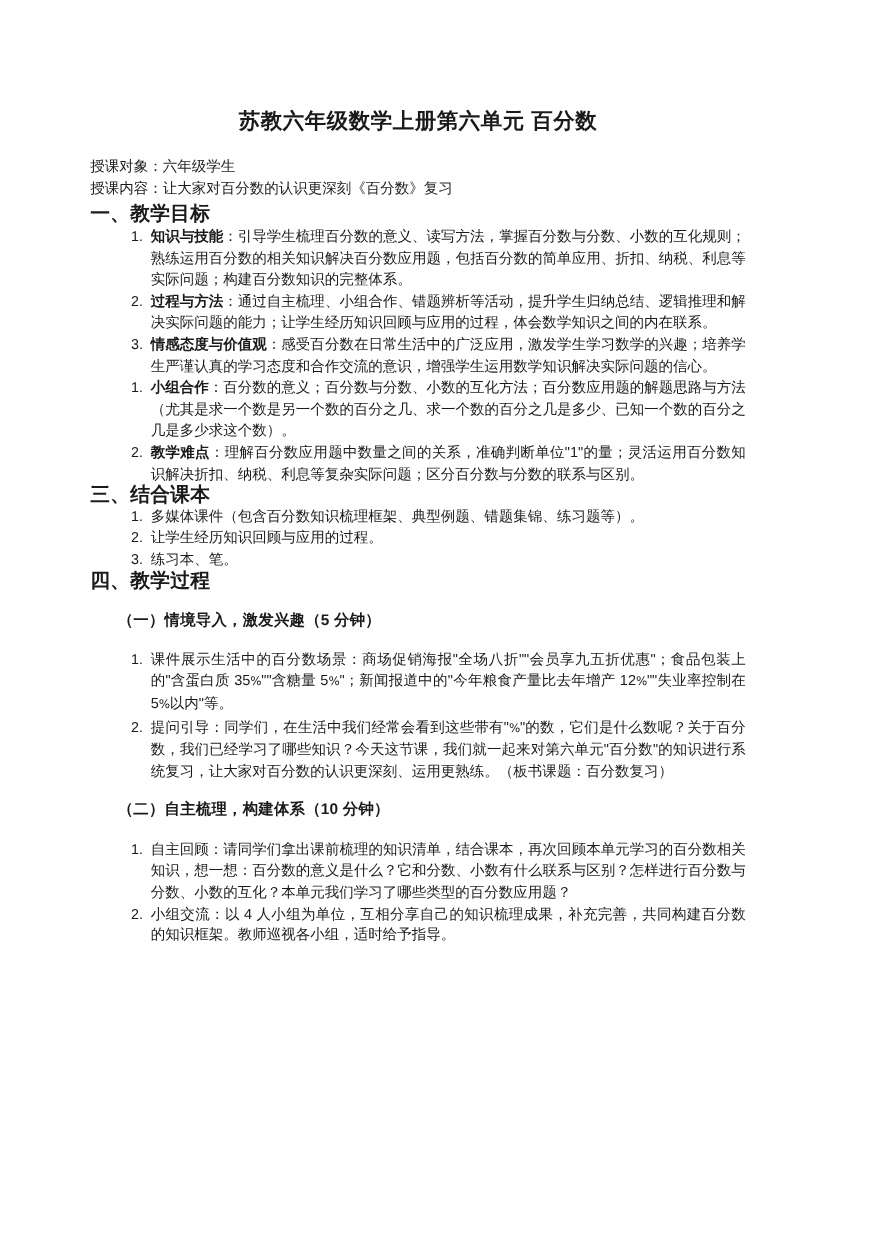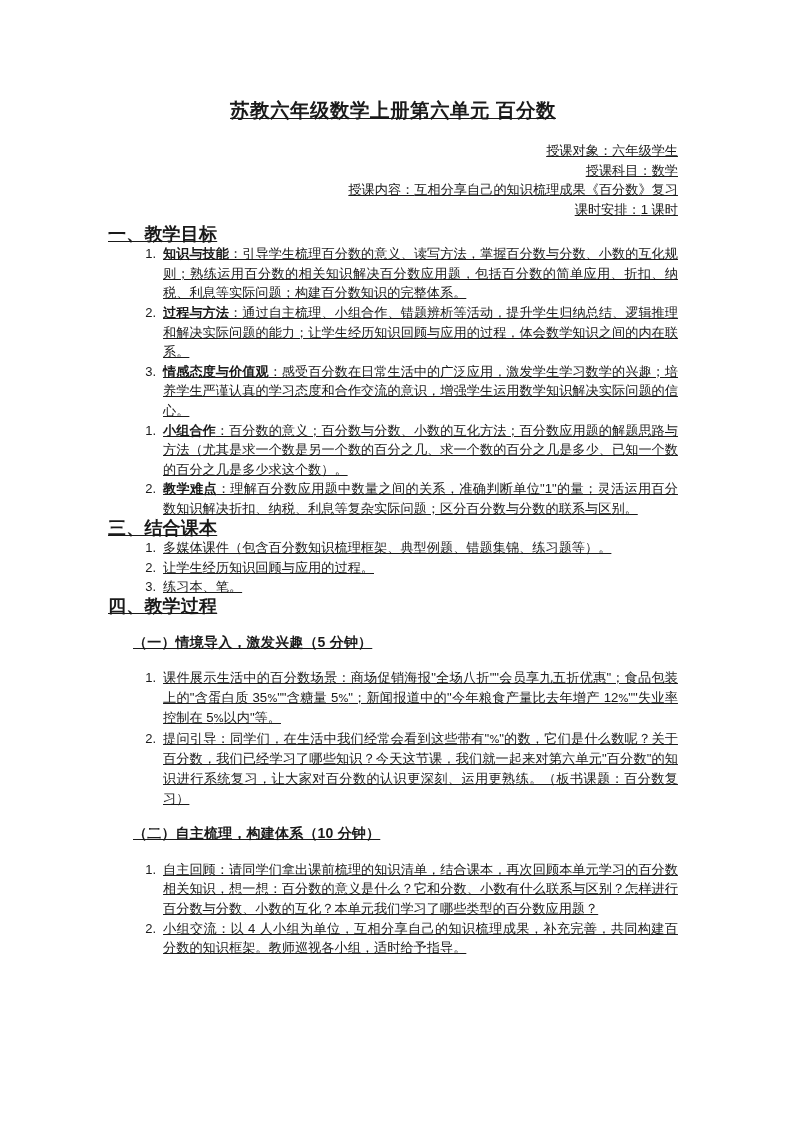--- a/index.html
+++ b/index.html
@@ -12,37 +12,35 @@
     height: 1123px;
     font-family: "Liberation Sans", "DejaVu Sans", sans-serif;
     color: #1a1a1a;
     -webkit-font-smoothing: antialiased;
   }
   .page {
     position: relative;
     width: 794px;
     height: 1123px;
     box-sizing: border-box;
-    padding: 96px 116px 0 108px;
+    padding: 96px 116px 0 82px;
     overflow: hidden;
-    text-decoration: underline;
   }
   .doc-title {
     font-size: 19.5px;
     font-weight: bold;
     text-align: center;
     letter-spacing: 0.5px;
     margin: 0 0 16px 0;
     line-height: 1.5;
   }
   .meta-list {
     margin: 0 0 5px 0;
     padding: 0;
     list-style: none;
-    text-align: right;
   }
   .meta-row {
     font-size: 13.2px;
     line-height: 19.6px;
     white-space: nowrap;
   }
   .meta-label { }
   .meta-value { }
   .h2 {
     font-size: 18px;
@@ -98,27 +96,21 @@
 
 <div class="page">
 
   <h1 class="doc-title">苏教六年级数学上册第六单元 百分数</h1>
 
   <div class="meta-list">
     <div class="meta-row">
       <span class="meta-label">授课对象：</span><span class="meta-value">六年级学生</span>
     </div>
     <div class="meta-row">
-      <span class="meta-label">授课科目：</span><span class="meta-value">数学</span>
-    </div>
-    <div class="meta-row">
-      <span class="meta-label">授课内容：</span><span class="meta-value">互相分享自己的知识梳理成果《百分数》复习</span>
-    </div>
-    <div class="meta-row">
-      <span class="meta-label">课时安排：</span><span class="meta-value">1 课时</span>
+      <span class="meta-label">授课内容：</span><span class="meta-value">让大家对百分数的认识更深刻《百分数》复习</span>
     </div>
   </div>
 
   <h2 class="h2">一、教学目标</h2>
   <ol class="lvl1">
     <li><span class="term">知识与技能</span><span>：引导学生梳理百分数的意义、读写方法，掌握百分数与分数、小数的互化规则；熟练运用百分数的相关知识解决百分数应用题，包括百分数的简单应用、折扣、纳税、利息等实际问题；构建百分数知识的完整体系。</span></li>
     <li><span class="term">过程与方法</span><span>：通过自主梳理、小组合作、错题辨析等活动，提升学生归纳总结、逻辑推理和解决实际问题的能力；让学生经历知识回顾与应用的过程，体会数学知识之间的内在联系。</span></li>
     <li><span class="term">情感态度与价值观</span><span>：感受百分数在日常生活中的广泛应用，激发学生学习数学的兴趣；培养学生严谨认真的学习态度和合作交流的意识，增强学生运用数学知识解决实际问题的信心。</span></li>
   </ol>
 

